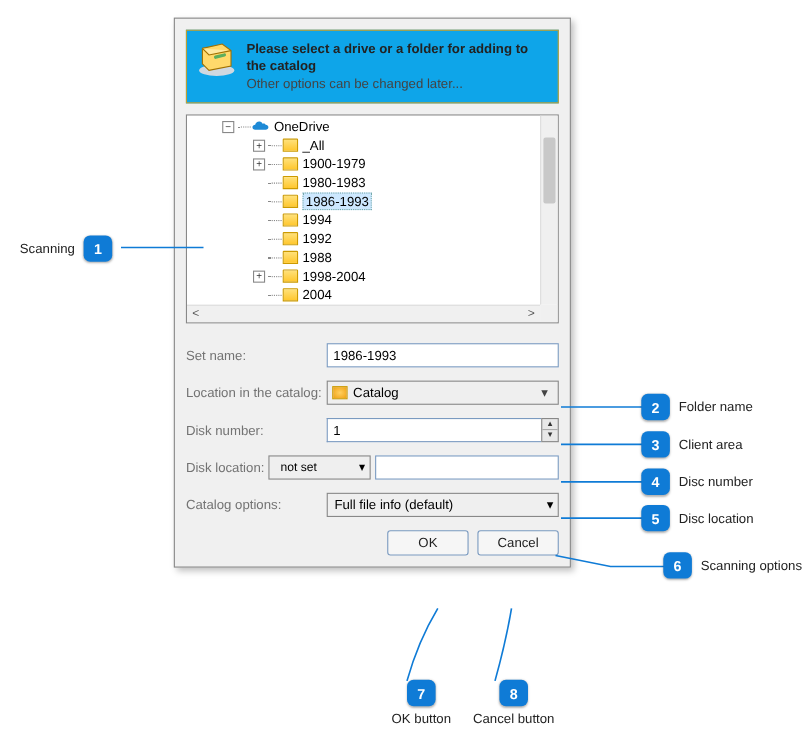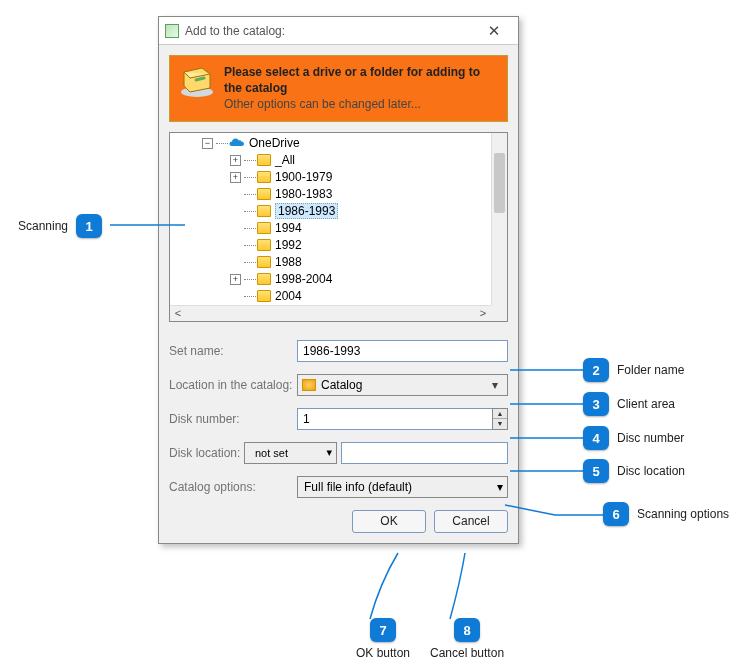--- a/index.html
+++ b/index.html
@@ -37,21 +37,21 @@
   }
   .titlebar .title { flex:1; color:#555; font-size:12px; }
   .titlebar .close {
     width:36px; height:100%;
     display:flex; align-items:center; justify-content:center;
     color:#444; font-size:15px;
   }
   .body { padding: 10px; }
   .banner {
     border: 1px solid #c0a030;
-    background: #f97316;
+    background: #0ea5e9;
     padding: 8px 8px 8px 8px;
     display:flex;
     gap:8px;
     margin-bottom: 10px;
     justify-content: space-between;
   }
   .banner-icon {
     width: 38px; height: 34px; flex:none;
     position:relative;
   }
@@ -253,25 +253,20 @@
   svg.connector {
     position:absolute;
     overflow:visible;
     pointer-events:none;
   }
 </style>
 </head>
 <body>
 
 <div class="dialog">
-  <div class="titlebar">
-    <div class="app-icon"></div>
-    <div class="title">Add to the catalog:</div>
-    <div class="close">✕</div>
-  </div>
 
   <div class="body">
 
     <div class="banner">
       <div class="banner-icon">
         <svg viewBox="0 0 38 34" width="38" height="34">
           <ellipse cx="19" cy="28" rx="16" ry="5" fill="#d0d8e0"></ellipse>
           <path d="M6 8 L24 4 L32 10 L32 24 L12 28 L6 22 Z" fill="#ffd96b" stroke="#a07000"></path>
           <path d="M6 8 L12 14 L32 10" fill="#ffe9a0" stroke="#a07000"></path>
           <path d="M18 16 L26 14" stroke="#5dae5d" stroke-width="3" stroke-linecap="round"></path>

